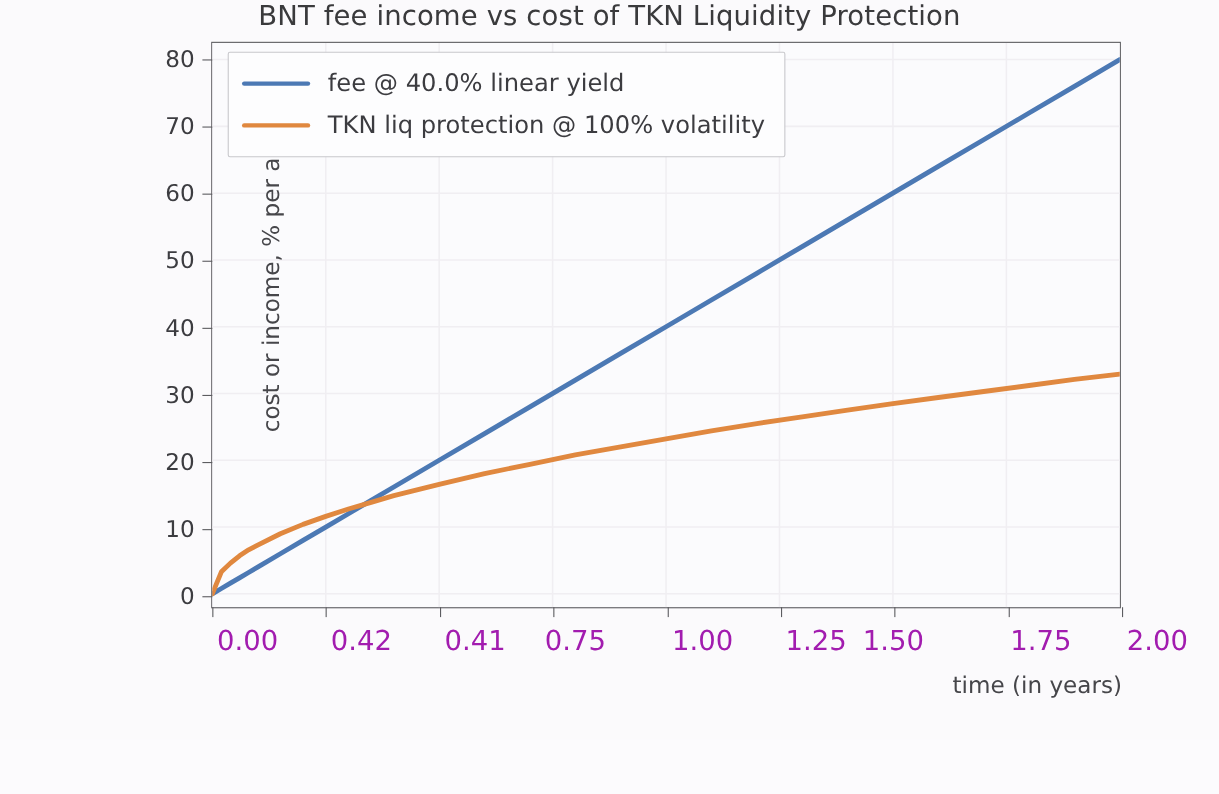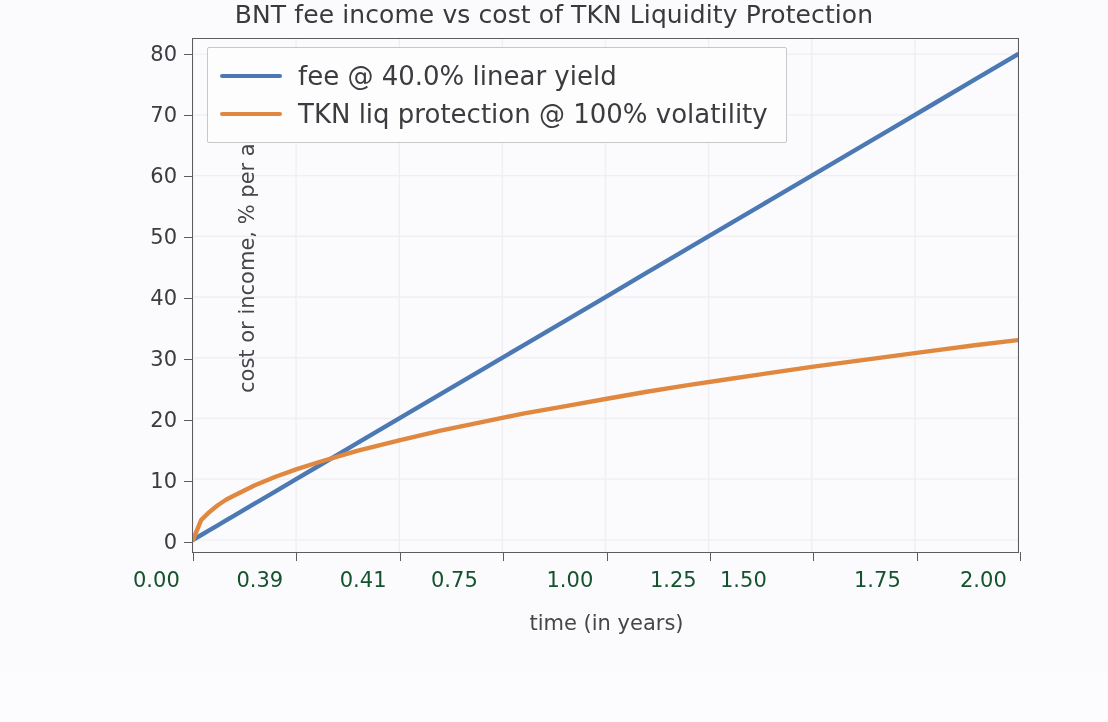--- a/index.html
+++ b/index.html
@@ -95,34 +95,34 @@
     height: 0;
     border-top: 1.6px solid #5c5c60;
   }
 
   
   #x-axis-label {
     position: absolute;
     left: 0;
     top: 572px;
     width: 827px;
-    text-align: center;
+    text-align: right;
     font-size: 21px;
     color: #46464a;
     white-space: nowrap;
   }
   .xtick {
     position: absolute;
     top: 100%;
     width: 120px;
     margin-left: -60px;
     padding-top: 16px;
-    text-align: left;
-    font-size: 21px;
-    color: #14532d;
+    text-align: right;
+    font-size: 25px;
+    color: #a21caf;
     white-space: nowrap;
   }
   .xtick-mark {
     position: absolute;
     top: 100%;
     width: 0;
     height: 9px;
     border-left: 1.6px solid #5c5c60;
   }
 
@@ -143,21 +143,21 @@
     height: 38px;
   }
   .legend-swatch {
     width: 62px;
     height: 4px;
     border-radius: 2px;
     margin-right: 16px;
     flex: none;
   }
   .legend-text {
-    font-size: 26px;
+    font-size: 22px;
     color: #3c3c40;
     white-space: nowrap;
   }
 
   
   #caption {
     position: absolute;
     left: 95px;
     top: 694px;
     font-size: 21px;
@@ -222,21 +222,21 @@
           <div class="ytick" style="top: 137.13px;">60</div>
           <div class="ytick-mark" style="top: 137.13px;"></div>
           <div class="ytick" style="top: 76.1834px;">70</div>
           <div class="ytick-mark" style="top: 76.1834px;"></div>
           <div class="ytick" style="top: 15.2367px;">80</div>
           <div class="ytick-mark" style="top: 15.2367px;"></div>
         </div>
       <div id="x-ticks">
           <div class="xtick" style="left: 0px;">0.00</div>
           <div class="xtick-mark" style="left: 0px;"></div>
-          <div class="xtick" style="left: 103.375px;">0.39</div>
+          <div class="xtick" style="left: 103.375px;">0.42</div>
           <div class="xtick-mark" style="left: 103.375px;"></div>
           <div class="xtick" style="left: 206.75px;">0.41</div>
           <div class="xtick-mark" style="left: 206.75px;"></div>
           <div class="xtick" style="left: 298px;">0.75</div>
           <div class="xtick-mark" style="left: 310.125px;"></div>
           <div class="xtick" style="left: 413.5px;">1.00</div>
           <div class="xtick-mark" style="left: 413.5px;"></div>
           <div class="xtick" style="left: 516.875px;">1.25</div>
           <div class="xtick-mark" style="left: 516.875px;"></div>
           <div class="xtick" style="left: 587px;">1.50</div>

